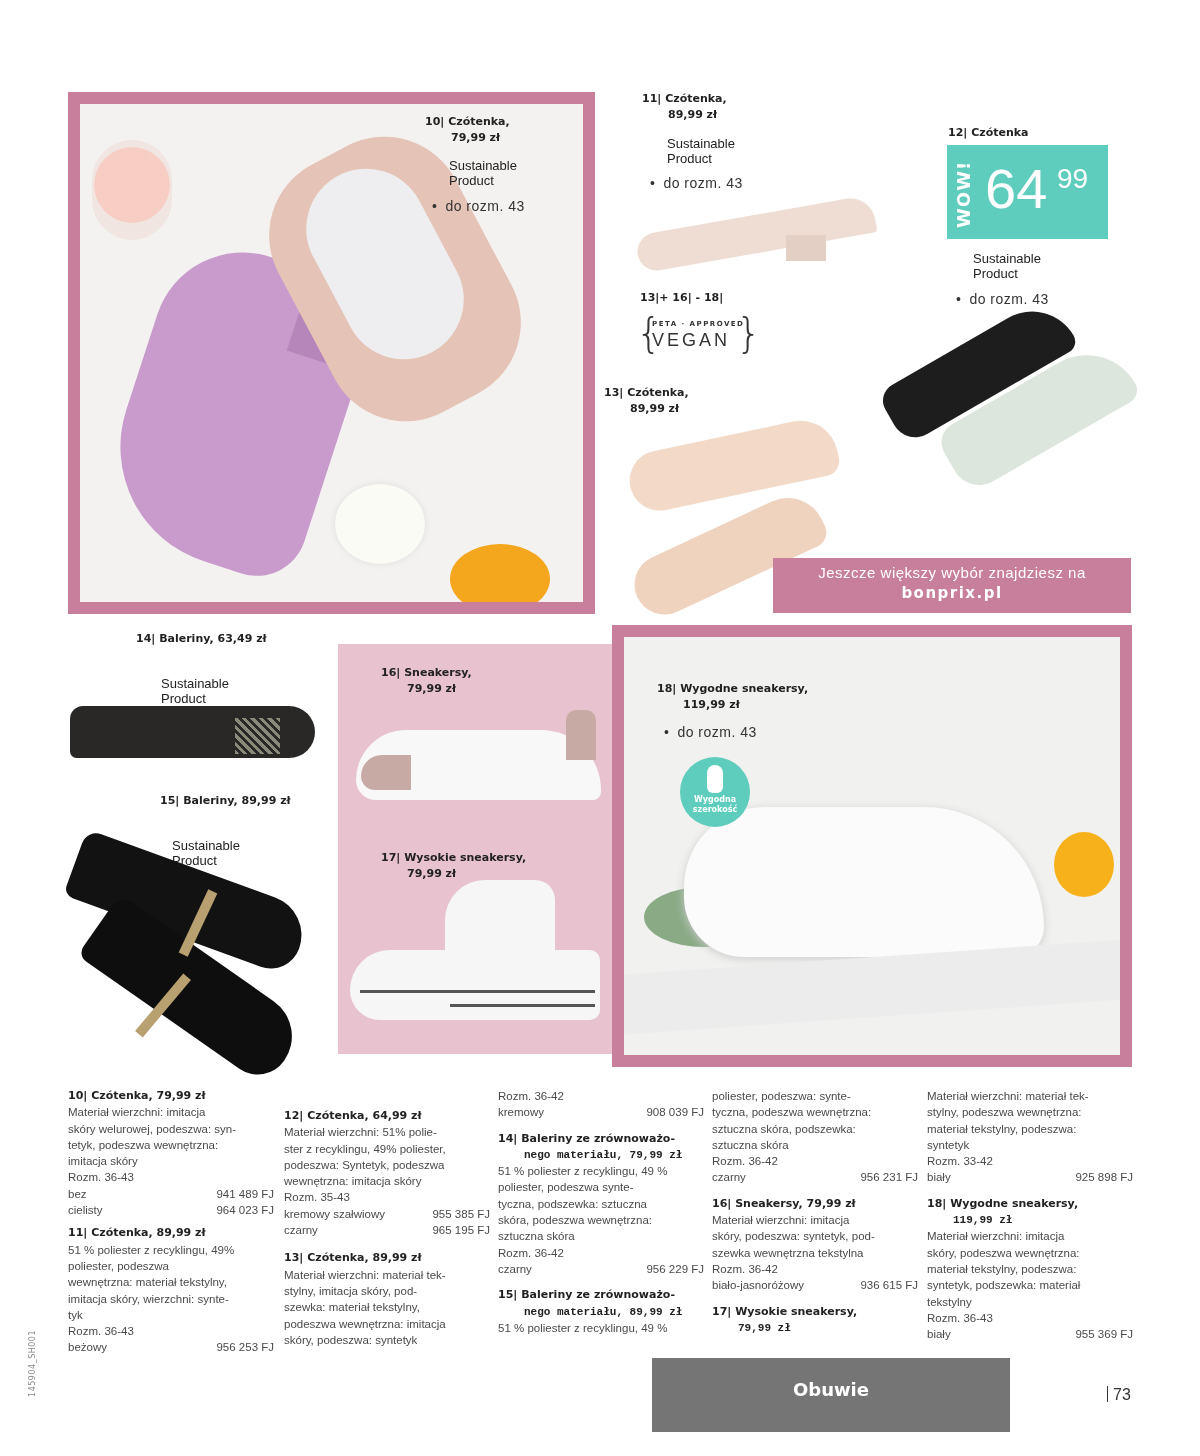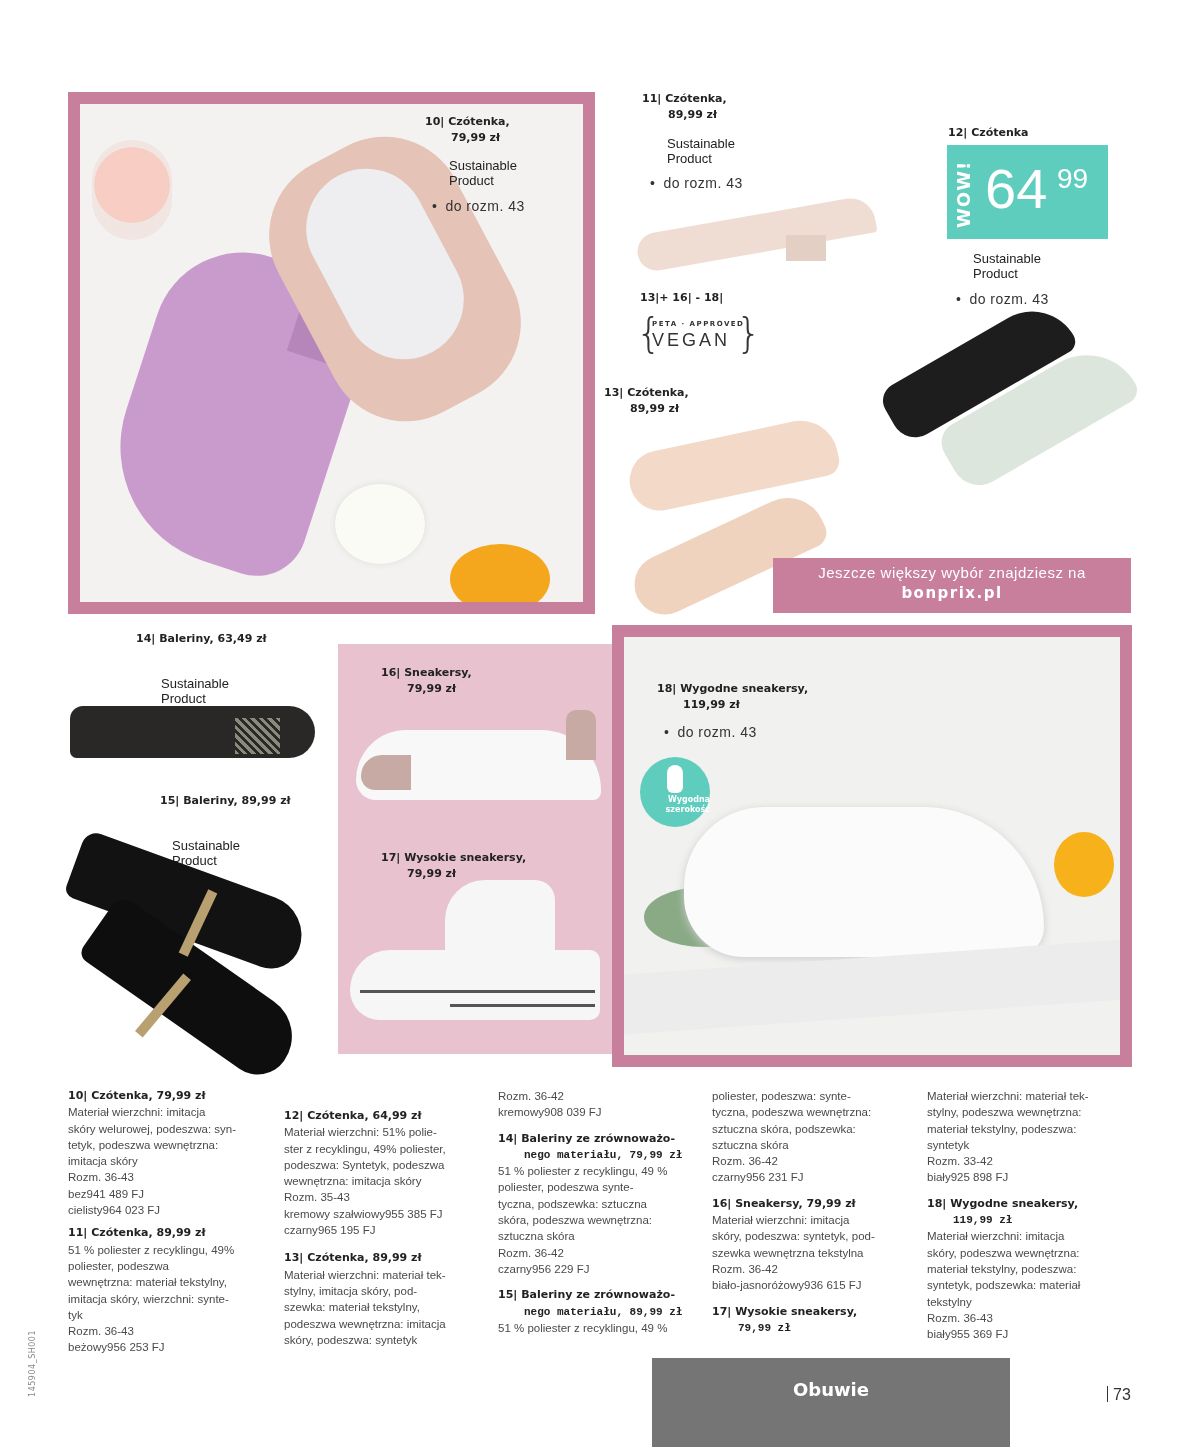--- a/index.html
+++ b/index.html
@@ -32,32 +32,32 @@
   .vegan .brace { position: absolute; top: 0; font-size: 40px; line-height: 40px; color: #333; font-weight: 200; }
   .vegan .peta { position: absolute; left: 16px; top: 7px; font-size: 7px; letter-spacing: 1.5px; font-weight: bold; color: #333; }
   .vegan .vtxt { position: absolute; left: 16px; top: 17px; font-size: 18px; letter-spacing: 3px; color: #333; font-family: "Liberation Sans", sans-serif; text-align: right; }
 
   
   .online { position: absolute; left: 773px; top: 558px; width: 358px; height: 55px; background: #c77f9b; color: #fff; text-align: center; padding-top: 6px; }
   .online .t1 { font-size: 15px; letter-spacing: 0.5px; font-family: "Liberation Sans", sans-serif; }
   .online .t2 { font-size: 15px; font-weight: bold; letter-spacing: 1.5px; margin-top: 3px; }
 
   
-  .comfort { position: absolute; left: 640px; top: 757px; width: 70px; height: 70px; border-radius: 50%; background: #5fcdbd; color: #fff; text-align: right; }
+  .comfort { position: absolute; left: 680px; top: 757px; width: 70px; height: 70px; border-radius: 50%; background: #5fcdbd; color: #fff; text-align: center; }
   .comfort .foot { position: absolute; left: 27px; top: 8px; width: 16px; height: 28px; border-radius: 8px 8px 6px 6px; background: #fff; }
   .comfort .txt { position: absolute; left: 0; width: 70px; top: 38px; font-size: 8px; line-height: 10px; font-weight: bold; }
 
   
   .desc { position: absolute; top: 1088px; width: 206px; font-size: 11.5px; line-height: 16.3px; color: #4a4a4a; font-family: "Liberation Sans", sans-serif; }
   .desc .title { font-weight: bold; color: #222; font-family: "DejaVu Sans", sans-serif; font-size: 11px; }
   .desc .title .cont { display: block; padding-left: 26px; font-family: Liberation Mono, monospace; }
-  .desc .row { display: flex; }
+  .desc .row { display: flex; justify-content: space-between; }
   .desc .gap { height: 7px; }
 
-  .footer-tab { position: absolute; left: 652px; top: 1358px; width: 358px; height: 89px; background: #757575; color: #fff; font-weight: bold; font-size: 18px; text-align: center; line-height: 64px; }
+  .footer-tab { position: absolute; left: 652px; top: 1358px; width: 358px; height: 74px; background: #757575; color: #fff; font-weight: bold; font-size: 18px; text-align: center; line-height: 64px; }
   .pagenum { position: absolute; left: 1107px; top: 1386px; font-size: 16px; color: #333; font-family: "Liberation Sans", sans-serif; }
   .pagenum::before { content: ""; display: inline-block; width: 1px; height: 16px; background: #333; margin-right: 5px; vertical-align: -2px; }
   .sidecode { position: absolute; left: 28px; top: 1330px; font-size: 8px; color: #888; writing-mode: vertical-rl; transform: rotate(180deg); letter-spacing: 0.5px; }
 </style>
 </head>
 <body>
 
 <div class="frame" style="left:68px; top:92px; width:527px; height:522px;">
 
   <div class="abs" style="left:12px; top:36px; width:80px; height:100px; border-radius:40px; background:radial-gradient(circle at 50% 45%, #f7c9bf 0 55%, #f0e4df 56% 100%); opacity:0.9;"></div>

